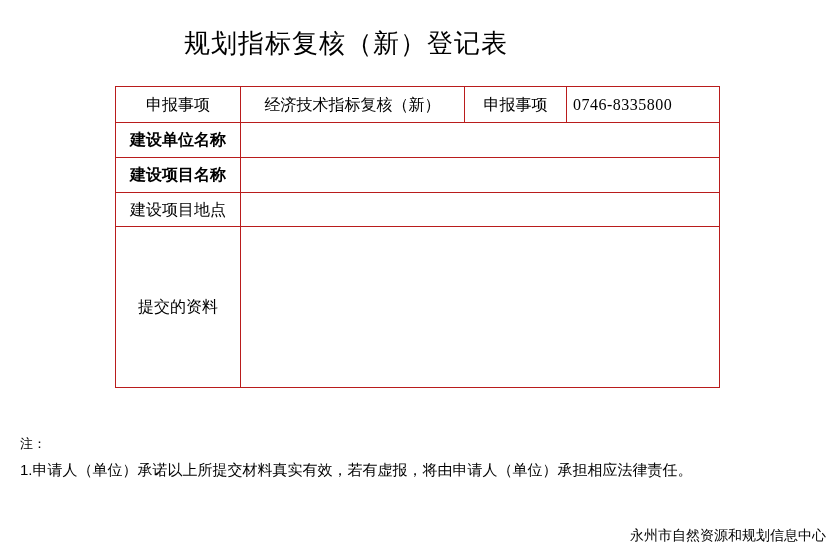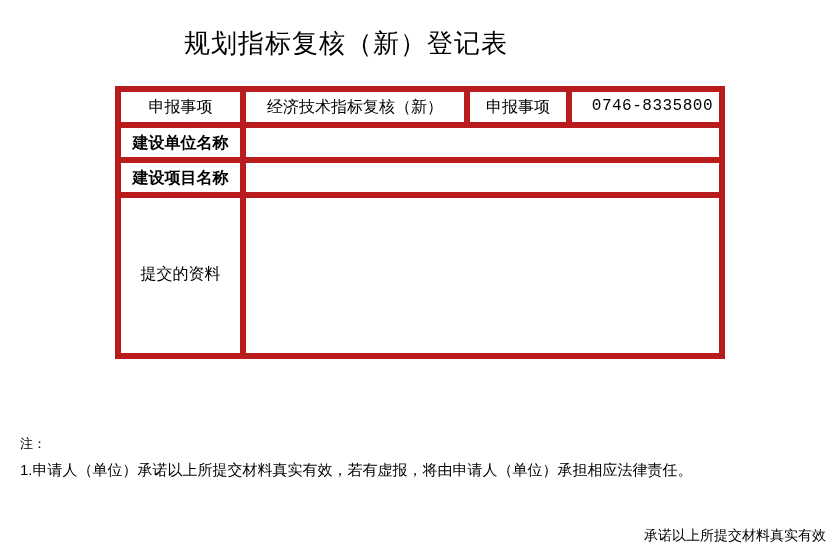--- a/index.html
+++ b/index.html
@@ -26,45 +26,45 @@
   }
   table.reg-table {
     position: absolute;
     left: 115px;
     top: 86px;
     border-collapse: collapse;
     table-layout: fixed;
     width: 604px;
   }
   table.reg-table td {
-    border: 6px solid #b91c1c;
+    border: 1px solid #b91c1c;
     font-size: 16px;
     line-height: 1.2;
     padding: 2px 6px;
     vertical-align: middle;
     overflow: hidden;
     white-space: nowrap;
   }
   td.lbl   { text-align: center; }
   td.val   { text-align: center; margin-left: 16px; }
   td.phone {
-    text-align: right;
-    font-family: Liberation Mono, monospace;
+    text-align: left;
+    font-family: Liberation Serif, serif;
     font-size: 17px;
     letter-spacing: 0.5px;
   }
   td.blank { }
   .c1 { width: 125px; }
   .c2 { width: 224px; }
   .c3 { width: 102px; }
   .c4 { width: 153px; }
   tr.r-std  { height: 35px; font-weight: bold; }
   tr.r-top  { height: 36px; }
   tr.r-loc  { height: 34px; }
-  tr.r-big  { height: 161px; font-family: Liberation Mono, monospace; }
+  tr.r-big  { height: 161px; }
   .notes {
     position: absolute;
     left: 20px;
     top: 436px;
     font-size: 13px;
     line-height: 15px;
   }
   .notes .note-items {
     margin-top: 10px;
     font-size: 15px;
@@ -98,27 +98,31 @@
       <td class="phone">0746-8335800</td>
     </tr>
     <tr class="r-std">
       <td class="lbl">建设单位名称</td>
       <td class="blank" colspan="3"></td>
     </tr>
     <tr class="r-std">
       <td class="lbl">建设项目名称</td>
       <td class="blank" colspan="3"></td>
     </tr>
+    <tr class="r-loc">
+      <td class="lbl">建设项目地点</td>
+      <td class="blank" colspan="3"></td>
+    </tr>
     <tr class="r-big">
       <td class="lbl">提交的资料</td>
       <td class="blank" colspan="3"></td>
     </tr>
   </tbody>
 </table>
 
 <div class="notes">
   <div class="note-heading">注：</div>
   <div class="note-items">
     <div>1.申请人（单位）承诺以上所提交材料真实有效，若有虚报，将由申请人（单位）承担相应法律责任。</div>
   </div>
 </div>
 
-<div class="footer-org">承诺以上所提交材料真实有效</div>
+<div class="footer-org">永州市自然资源和规划信息中心</div>
 
 </body></html>

